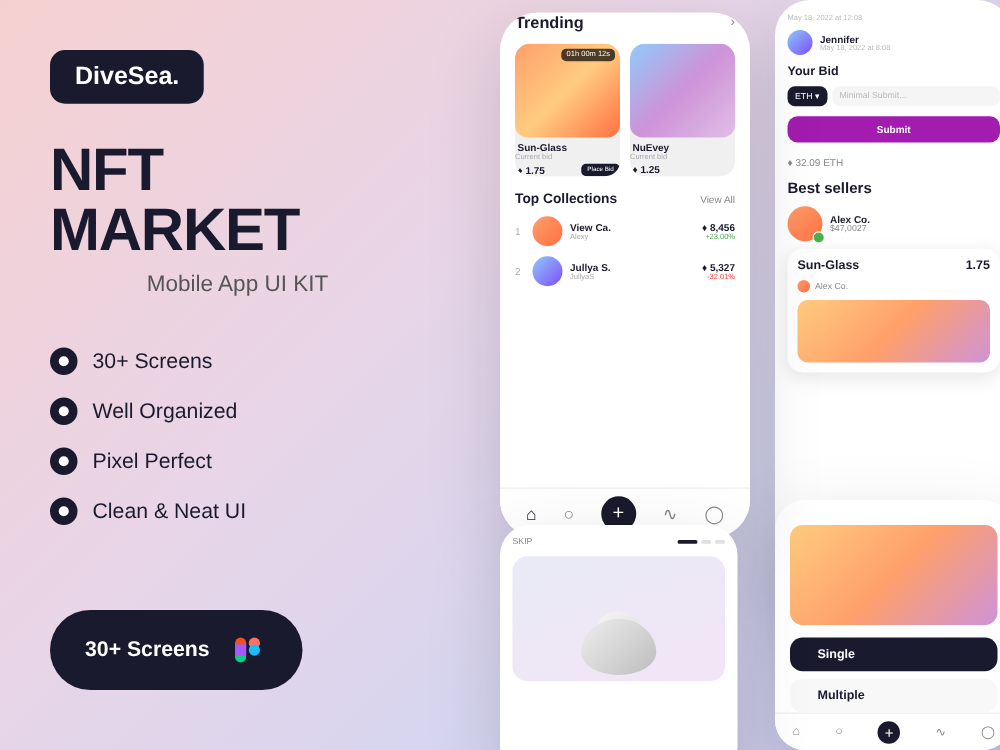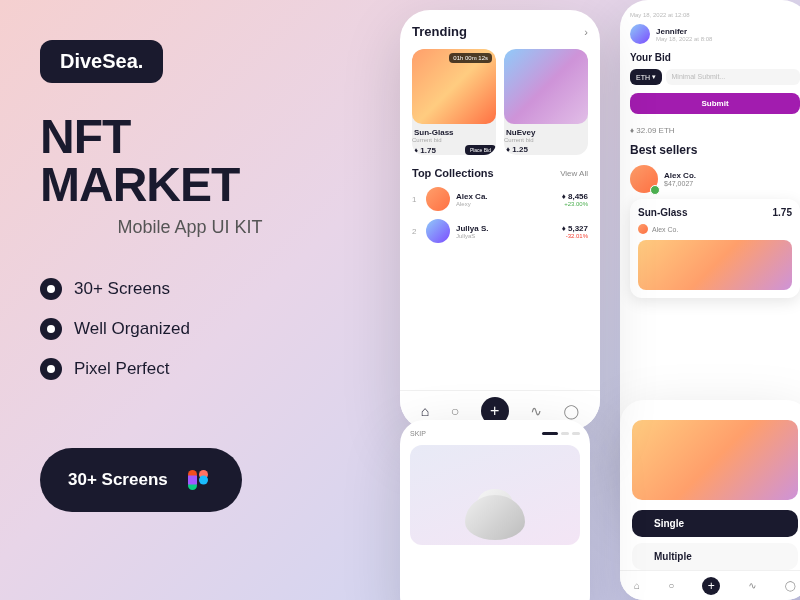--- a/index.html
+++ b/index.html
@@ -129,21 +129,21 @@
       width: 200px;
       height: 420px;
       background: white;
       border-radius: 30px;
       box-shadow: 0 20px 60px rgba(0,0,0,0.15);
       overflow: hidden;
       z-index: 2;
     }
 
     .phone-screen {
-      padding: 14px 12px;
+      padding: 0 12px;
       height: 100%;
     }
 
     .trending-header {
       display: flex;
       justify-content: space-between;
       align-items: center;
       margin-bottom: 10px;
     }
 
@@ -717,20 +717,24 @@
       <span>30+ Screens</span>
     </li>
     <li class="feature-item">
       <span class="eye-icon"></span>
       <span>Well Organized</span>
     </li>
     <li class="feature-item">
       <span class="eye-icon"></span>
       <span>Pixel Perfect</span>
     </li>
+    <li class="feature-item">
+      <span class="eye-icon"></span>
+      <span>Clean &amp; Neat UI</span>
+    </li>
   </ul>
 
   <button class="cta-btn">
     <span>30+ Screens</span>
 
     <span class="figma-icon">
       <svg width="28" height="28" viewBox="0 0 28 28">
         <rect x="4" y="4" width="9" height="9" rx="4.5" fill="#F24E1E"></rect>
         <rect x="15" y="4" width="9" height="9" rx="4.5" fill="#FF7262"></rect>
         <rect x="4" y="15" width="9" height="9" rx="4.5" fill="#0ACF83"></rect>
@@ -776,21 +780,21 @@
 
       <div class="top-collections-header">
         <span class="top-col-title">Top Collections</span>
         <span class="view-all">View All</span>
       </div>
 
       <div class="collection-item">
         <span class="rank-num">1</span>
         <div class="avatar-circle"></div>
         <div class="col-info">
-          <div class="col-name">Alex Ca.</div>
+          <div class="col-name">View Ca.</div>
           <div class="col-user">Alexy</div>
         </div>
         <div class="col-stats">
           <div class="col-price">♦ 8,456</div>
           <div class="col-change-pos">+23.00%</div>
         </div>
       </div>
 
       <div class="collection-item">
         <span class="rank-num">2</span>

